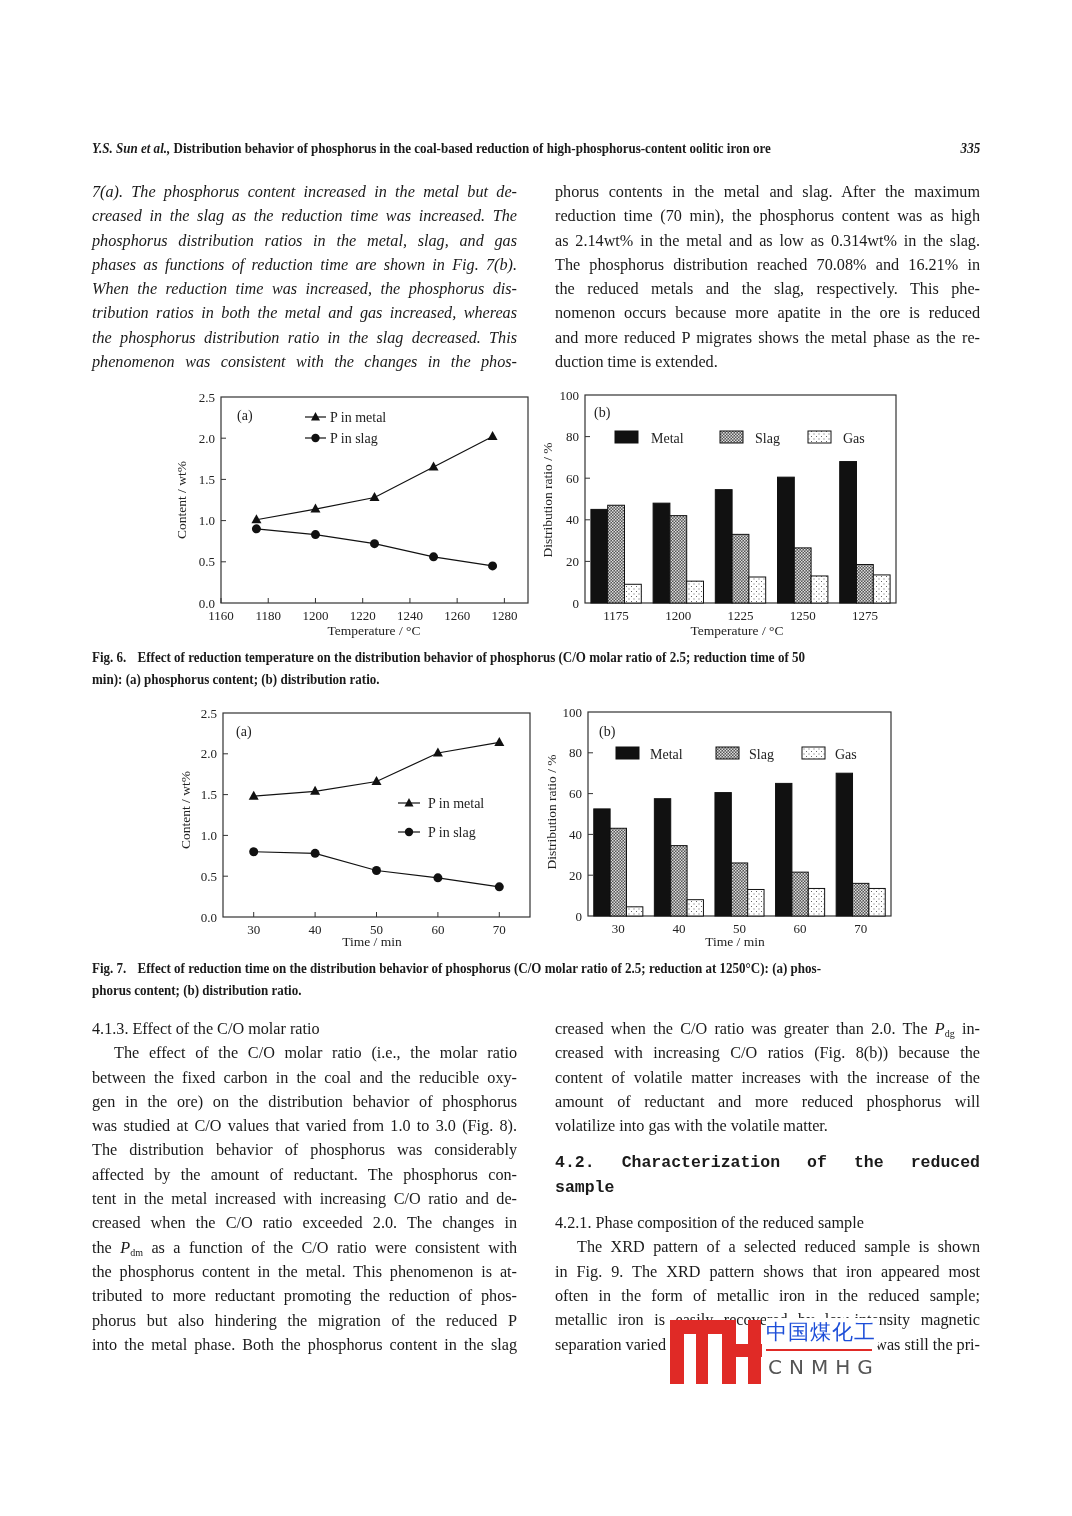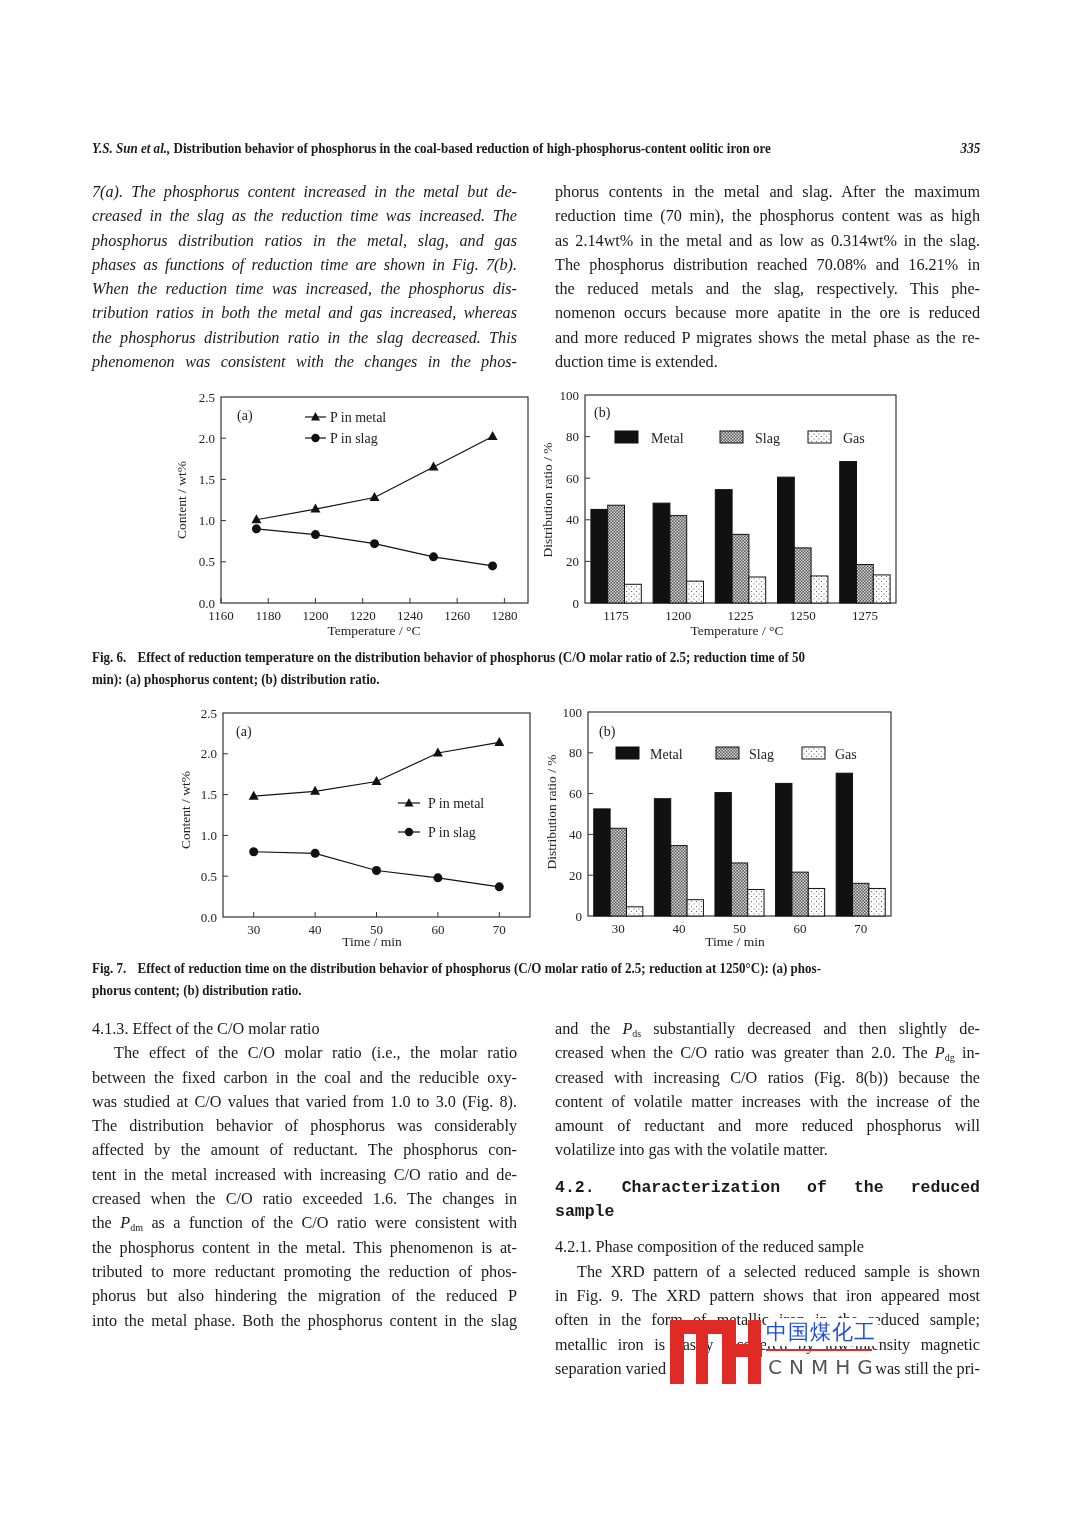--- a/index.html
+++ b/index.html
@@ -276,34 +276,34 @@
 </div>
 <div class="abs caption" style="left:92px; top:958px; width:955px;">
   <div><span class="lbl">Fig. 7.</span><span>Effect of reduction time on the distribution behavior of phosphorus (C/O molar ratio of 2.5; reduction at 1250°C): (a) phos-</span></div>
   <div>phorus content; (b) distribution ratio.</div>
 </div>
 
 <div class="abs col" style="left:92px; top:1017px; width:425px;">
   <p>4.1.3. Effect of the C/O molar ratio</p>
   <p class="just ind">The effect of the C/O molar ratio (i.e., the molar ratio</p>
   <p class="just">between the fixed carbon in the coal and the reducible oxy-</p>
+  <p class="just">gen in the ore) on the distribution behavior of phosphorus</p>
   <p class="just">was studied at C/O values that varied from 1.0 to 3.0 (Fig. 8).</p>
   <p class="just">The distribution behavior of phosphorus was considerably</p>
   <p class="just">affected by the amount of reductant. The phosphorus con-</p>
   <p class="just">tent in the metal increased with increasing C/O ratio and de-</p>
-  <p class="just">creased when the C/O ratio exceeded 1.6. The changes in</p>
+  <p class="just">creased when the C/O ratio exceeded 2.0. The changes in</p>
   <p class="just"><span>the </span><i>P</i><sub>dm</sub><span> as a function of the C/O ratio were consistent with</span></p>
   <p class="just">the phosphorus content in the metal. This phenomenon is at-</p>
   <p class="just">tributed to more reductant promoting the reduction of phos-</p>
   <p class="just">phorus but also hindering the migration of the reduced P</p>
   <p class="just">into the metal phase. Both the phosphorus content in the slag</p>
 </div>
 
 <div class="abs col" style="left:555px; top:1017px; width:425px;">
-  <p class="just"><span>and the </span><i>P</i><sub>ds</sub><span> substantially decreased and then slightly de-</span></p>
   <p class="just"><span>creased when the C/O ratio was greater than 2.0. The </span><i>P</i><sub>dg</sub><span> in-</span></p>
   <p class="just">creased with increasing C/O ratios (Fig. 8(b)) because the</p>
   <p class="just">content of volatile matter increases with the increase of the</p>
   <p class="just">amount of reductant and more reduced phosphorus will</p>
   <p>volatilize into gas with the volatile matter.</p>
   <p class="sec-bold" style="margin-top:13px; margin-bottom:11px;font-family:Liberation Mono, monospace;">4.2. Characterization of the reduced sample</p>
   <p>4.2.1. Phase composition of the reduced sample</p>
   <p class="just ind">The XRD pattern of a selected reduced sample is shown</p>
   <p class="just">in Fig. 9. The XRD pattern shows that iron appeared most</p>
   <p class="just">often in the form of metallic iron in the reduced sample;</p>

